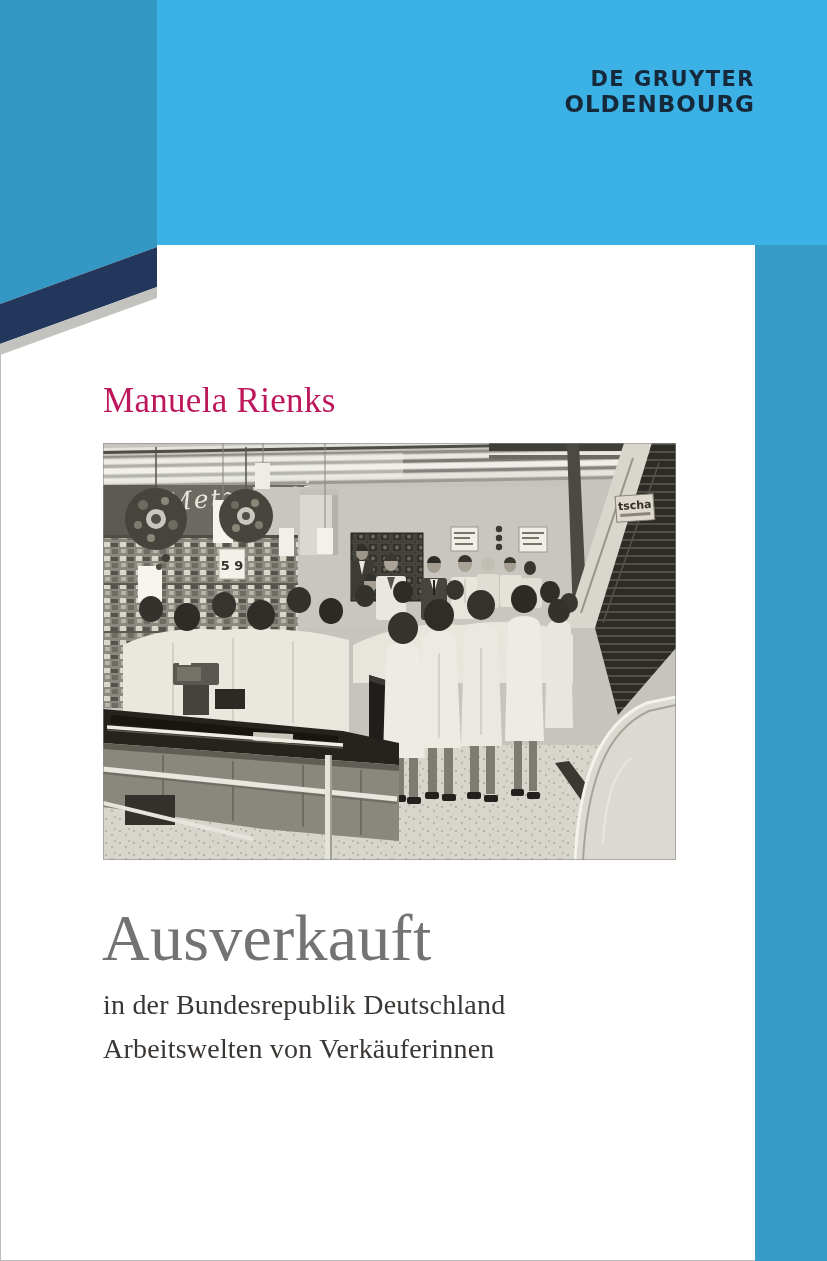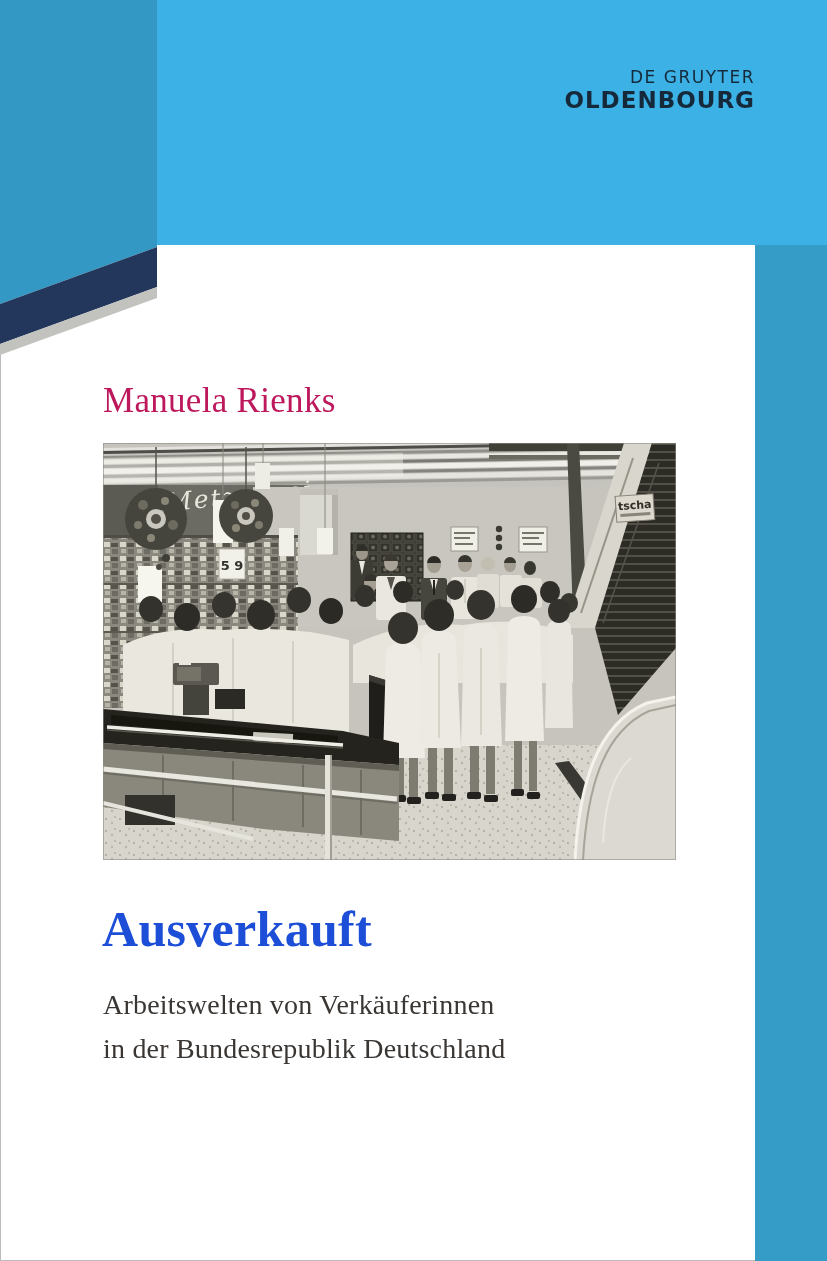--- a/index.html
+++ b/index.html
@@ -15,29 +15,29 @@
   .corner-banner{position:absolute;left:0;top:0;}
   .right-band{
     position:absolute;left:755px;top:245px;width:72px;height:1016px;
     background:var(--right-band,#3399c4);
   }
   .logo{
     position:absolute;top:69px;right:72px;text-align:right;
     font-family:"DejaVu Sans","Liberation Sans",sans-serif;
     color:var(--logo-text,#16293a);line-height:1;
   }
-  .logo-line1{font-size:17px;font-weight:400;letter-spacing:1.5px;}
+  .logo-line1{font-size:21px;font-weight:700;letter-spacing:1.5px;}
   .logo-line2{font-size:23px;font-weight:700;letter-spacing:1px;margin-top:3px;}
   .author{
     position:absolute;left:103px;top:381px;font-size:35px;color:#be185d;letter-spacing:.3px;
   }
   .photo{position:absolute;left:103px;top:443px;width:573px;height:417px;}
   .title{
-    position:absolute;left:102px;top:900px;margin:0;font-size:50px;font-weight:700;
-    color:#1d4ed8;letter-spacing:.3px;
+    position:absolute;left:102px;top:900px;margin:0;font-size:66px;font-weight:400;
+    color:#737373;letter-spacing:.3px;
   }
   .subtitle{
     position:absolute;left:103px;top:983px;font-size:28px;line-height:44px;color:#3a3633;
     letter-spacing:.2px;
   }
 </style>
 </head>
 <body>
 
 <div class="page">
@@ -312,17 +312,17 @@
       <path d="M480,417 C484,350 498,290 546,268 L573,262" fill="none" stroke="#a7a49a" stroke-width="2"></path>
       <path d="M500,400 C502,360 510,330 528,315" fill="none" stroke="#eceae2" stroke-width="2" opacity="0.8"></path>
     </g>
 
     <rect x="0.5" y="0.5" width="572" height="416" fill="none" stroke="#8e8b83" stroke-width="1" opacity="0.6"></rect>
   </svg>
 
   <h1 class="title">Ausverkauft</h1>
 
   <div class="subtitle">
+    <div>in der Bundesrepublik Deutschland</div>
     <div>Arbeitswelten von Verkäuferinnen</div>
-    <div>in der Bundesrepublik Deutschland</div>
   </div>
 
 </div>
 
 </body></html>

